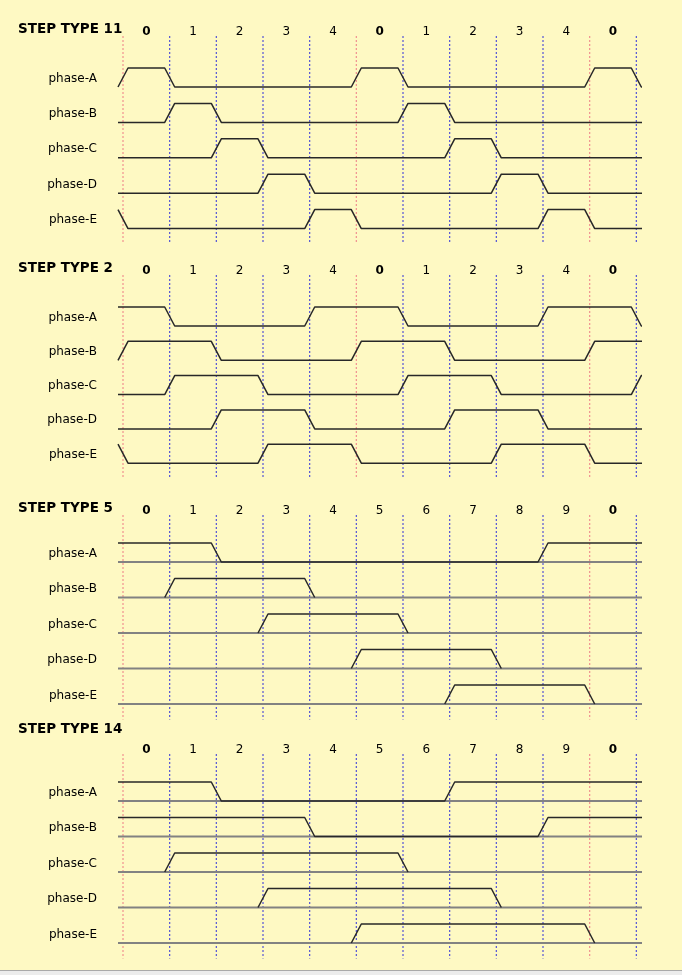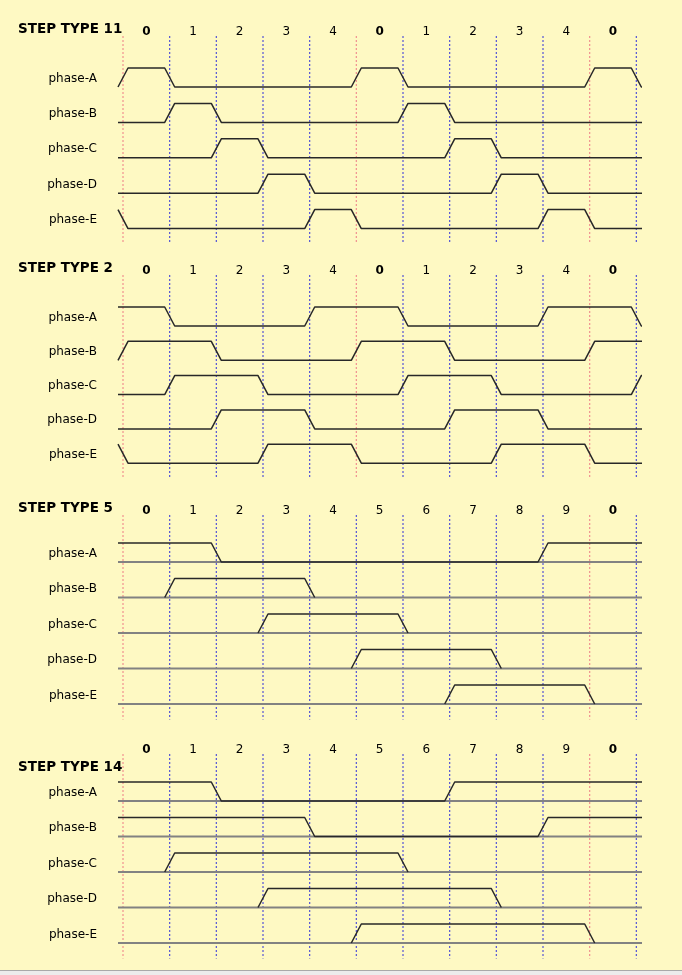--- a/index.html
+++ b/index.html
@@ -29,21 +29,21 @@
     box-sizing:border-box;
   }
 </style>
 </head>
 <body>
 
 <div id="stage">
   <div class="sec-title" style="top:20px">STEP TYPE 11</div>
   <div class="sec-title" style="top:259px">STEP TYPE 2</div>
   <div class="sec-title" style="top:499px">STEP TYPE 5</div>
-  <div class="sec-title" style="top:758px">STEP TYPE 14</div>
+  <div class="sec-title" style="top:720px">STEP TYPE 14</div>
 
   <svg id="wave-svg" width="682" height="975">
       <line x1="123" y1="36" x2="123" y2="244.1" stroke="#f19090" stroke-width="1.2" stroke-dasharray="2 2"></line>
       <line x1="169.6667" y1="36" x2="169.6667" y2="244.1" stroke="#5353d6" stroke-width="1.2" stroke-dasharray="2 2"></line>
       <line x1="216.33339999999998" y1="36" x2="216.33339999999998" y2="244.1" stroke="#5353d6" stroke-width="1.2" stroke-dasharray="2 2"></line>
       <line x1="263.0001" y1="36" x2="263.0001" y2="244.1" stroke="#5353d6" stroke-width="1.2" stroke-dasharray="2 2"></line>
       <line x1="309.66679999999997" y1="36" x2="309.66679999999997" y2="244.1" stroke="#5353d6" stroke-width="1.2" stroke-dasharray="2 2"></line>
       <line x1="356.33349999999996" y1="36" x2="356.33349999999996" y2="244.1" stroke="#f19090" stroke-width="1.2" stroke-dasharray="2 2"></line>
       <line x1="403.0002" y1="36" x2="403.0002" y2="244.1" stroke="#5353d6" stroke-width="1.2" stroke-dasharray="2 2"></line>
       <line x1="449.6669" y1="36" x2="449.6669" y2="244.1" stroke="#5353d6" stroke-width="1.2" stroke-dasharray="2 2"></line>

